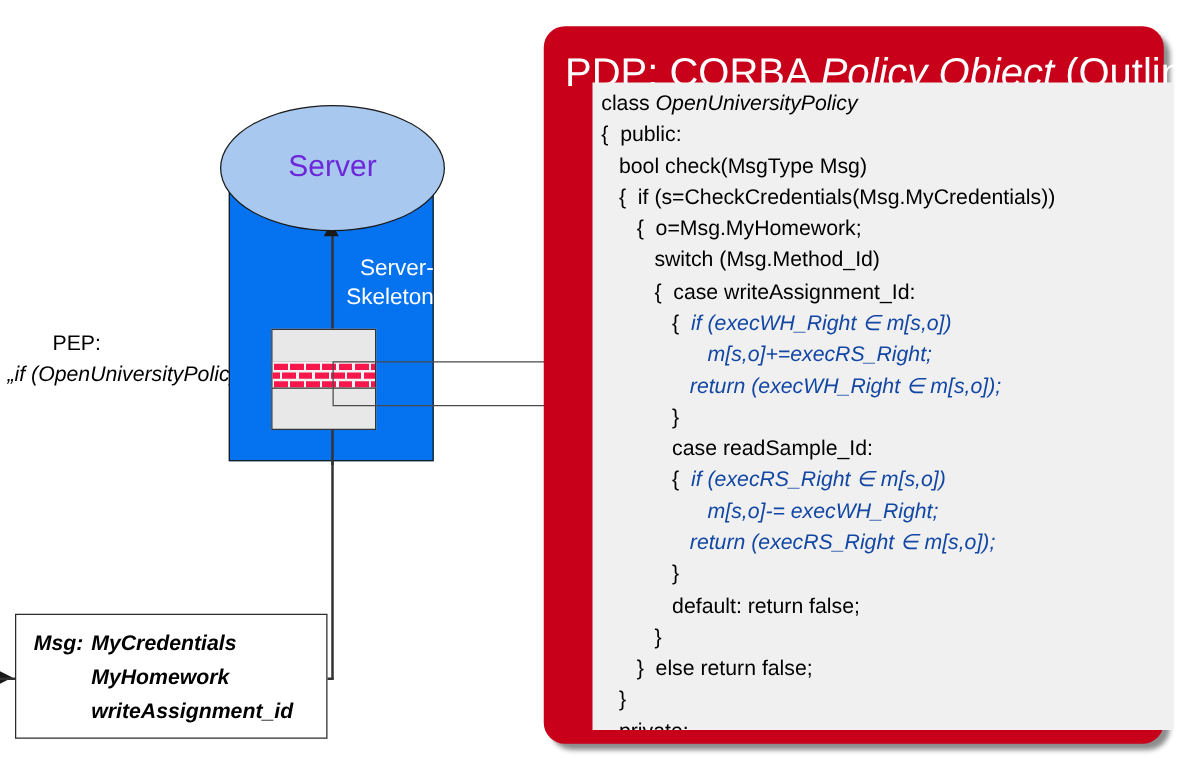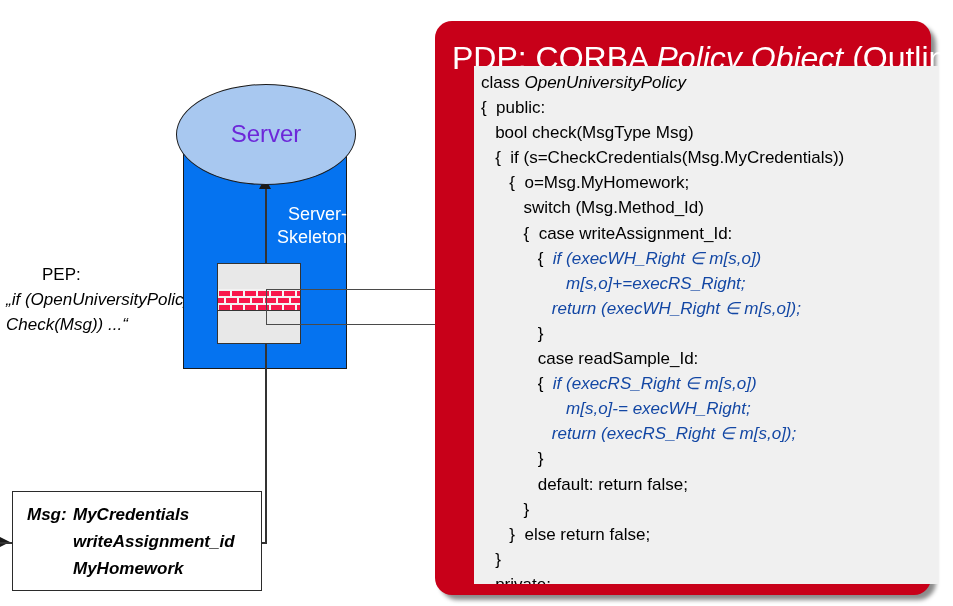--- a/index.html
+++ b/index.html
@@ -263,21 +263,20 @@
   #code-lines .ln-row { height: 25.1px; }
   #code-lines .c-ital { font-style: italic; }
   #code-lines .c-blue { color: #1347a4; font-style: italic; text-align: center; }
 </style>
 </head>
 <body>
 
 <div id="pep-label">
   <div class="pep-title">PEP:</div>
   <div class="pep-quote">„if (OpenUniversityPolicy.</div>
-  <div class="pep-quote">Check(Msg)) ...“</div>
 </div>
 
 <div id="server-body"></div>
 
 <div id="server-skeleton-label">Server-
 Skeleton</div>
 
 <div class="ln" id="arrow-up-line"></div>
 <div id="arrow-up-head"></div>
 
@@ -301,25 +300,25 @@
 <div class="ln" id="down-line-h"></div>
 
 <div id="msg-arrow-head"></div>
 <div class="ln" id="msg-arrow-line"></div>
 <div id="msg-box">
   <div id="msg-content">
     <div>
       <span class="msg-key">Msg:</span><span class="msg-val">MyCredentials</span>
     </div>
     <div class="msg-line-indent">
+      <span class="msg-val">MyHomework</span>
+    </div>
+    <div class="msg-line-indent">
       <span class="msg-val">writeAssignment_id</span>
     </div>
-    <div class="msg-line-indent">
-      <span class="msg-val">MyHomework</span>
-    </div>
   </div>
 </div>
 
 <div id="pdp-shadow"></div>
 <div id="pdp-panel"></div>
 
 <div id="pdp-title"><span>PDP: CORBA </span><span class="t-ital">Policy Object</span><span> (Outline)</span></div>
 
 <div id="code-panel">
   <div id="code-lines"><div class="ln-row"><span>class </span><span class="c-ital">OpenUniversityPolicy</span></div><div class="ln-row"><span>{  public:</span></div><div class="ln-row"><span>   bool check(MsgType Msg)</span></div><div class="ln-row"><span>   {  if (s=CheckCredentials(Msg.MyCredentials))</span></div><div class="ln-row"><span>      {  o=Msg.MyHomework;</span></div><div class="ln-row"><span>         switch (Msg.Method_Id)</span></div><div class="ln-row"><span>         {  case writeAssignment_Id:</span></div><div class="ln-row"><span>            {  </span><span class="c-blue">if (execWH_Right ∈ m[s,o])</span></div><div class="ln-row"><span>                  </span><span class="c-blue">m[s,o]+=execRS_Right;</span></div><div class="ln-row"><span>               </span><span class="c-blue">return (execWH_Right ∈ m[s,o]);</span></div><div class="ln-row"><span>            }</span></div><div class="ln-row"><span>            case readSample_Id:</span></div><div class="ln-row"><span>            {  </span><span class="c-blue">if (execRS_Right ∈ m[s,o])</span></div><div class="ln-row"><span>                  </span><span class="c-blue">m[s,o]-= execWH_Right;</span></div><div class="ln-row"><span>               </span><span class="c-blue">return (execRS_Right ∈ m[s,o]);</span></div><div class="ln-row"><span>            }</span></div><div class="ln-row"><span>            default: return false;</span></div><div class="ln-row"><span>         }</span></div><div class="ln-row"><span>      }  else return false;</span></div><div class="ln-row"><span>   }</span></div><div class="ln-row"><span>   private:</span></div></div>

